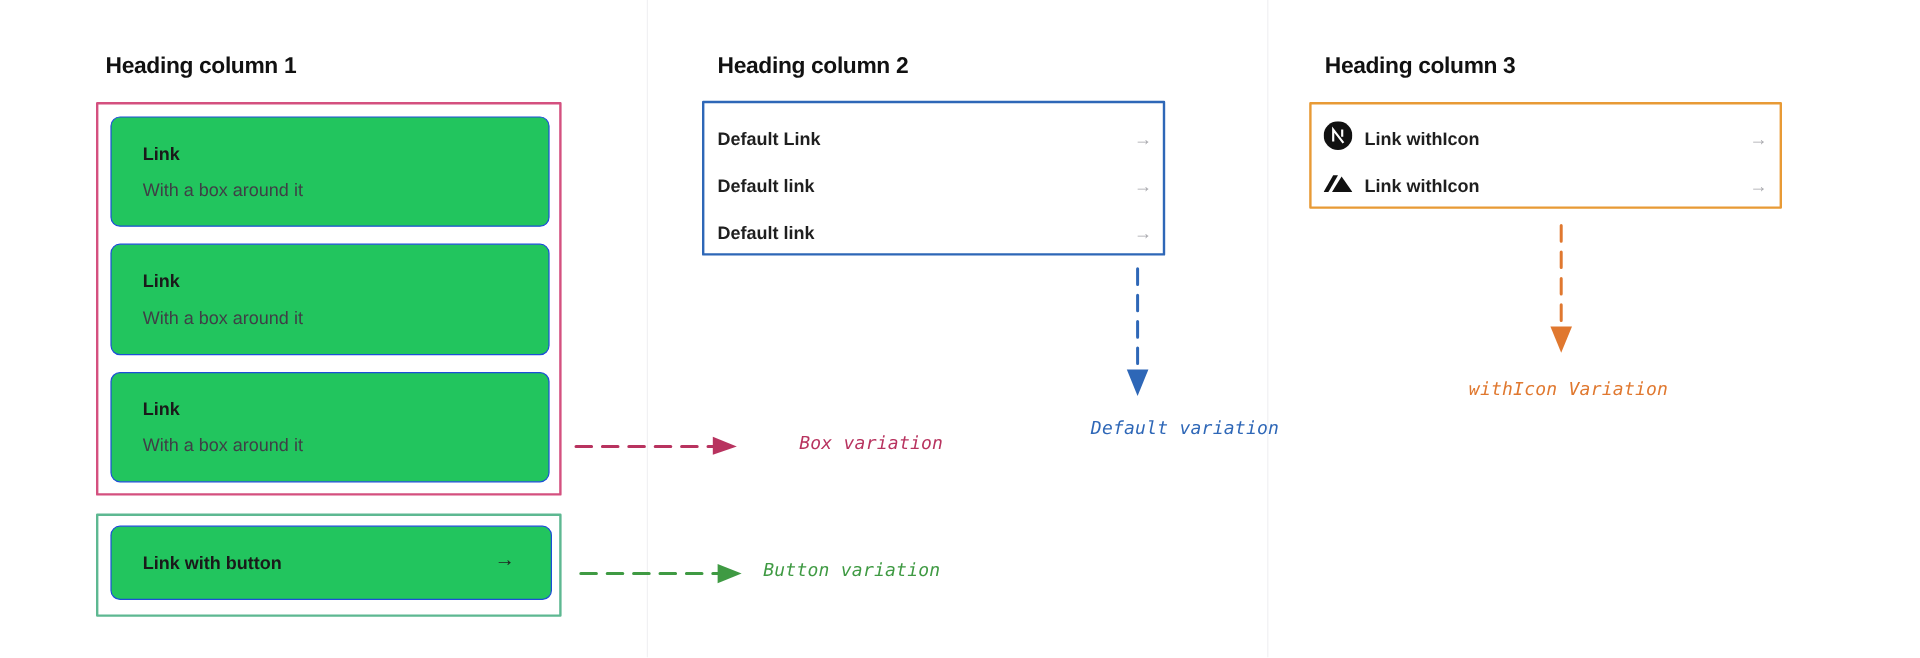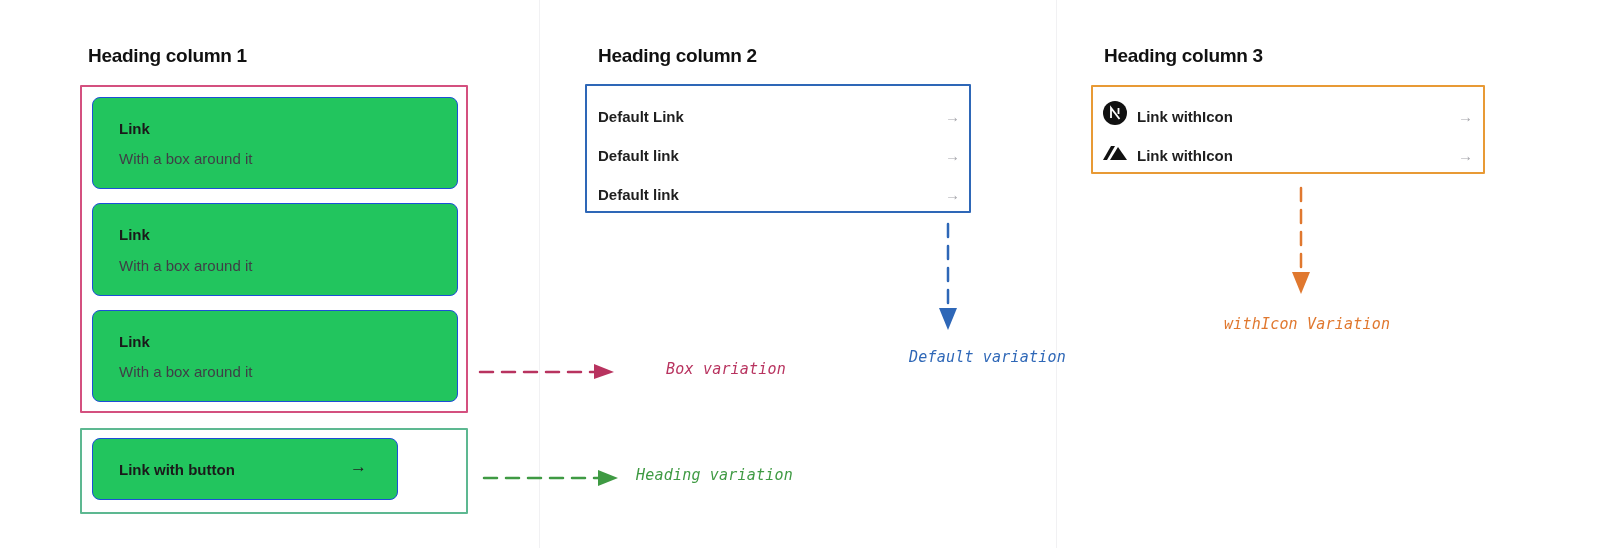--- a/index.html
+++ b/index.html
@@ -53,36 +53,36 @@
   <div class="title" style="top:22px;">Link</div>
   <div class="sub" style="top:53px;">With a box around it</div>
 </div>
 <div class="card" style="left:92px; top:310px; width:366px; height:92px;">
   <div class="title" style="top:22px;">Link</div>
   <div class="sub" style="top:52px;">With a box around it</div>
 </div>
 
 <div class="frame green" style="left:80px; top:428px; width:388px; height:86px;"></div>
 
-<div class="card btn-card" style="left:92px; top:438px; width:306px; height:62px;text-decoration:underline;">
+<div class="card btn-card" style="left:92px; top:438px; width:368px; height:62px;text-decoration:underline;">
   <div class="title">Link with button</div>
   <div class="arrow">→</div>
 </div>
 
 <svg class="anno" style="left:478px; top:362px;" width="140" height="20">
   <line x1="2" y1="10" x2="118" y2="10" stroke="#b8335f" stroke-width="2.5" stroke-dasharray="13 9" stroke-linecap="round"></line>
   <path d="M116 2 L136 10 L116 17 Z" fill="#b8335f"></path>
 </svg>
 <div class="note" style="left:633px; top:360px; color:#b8335f;margin-left:33px;">Box variation</div>
 
 <svg class="anno" style="left:482px; top:468px;" width="140" height="20">
   <line x1="2" y1="10" x2="118" y2="10" stroke="#3f9a43" stroke-width="2.5" stroke-dasharray="13 9" stroke-linecap="round"></line>
   <path d="M116 2 L136 10 L116 18 Z" fill="#3f9a43"></path>
 </svg>
-<div class="note" style="left:636px; top:466px; color:#3f9a43;">Heading variation</div>
+<div class="note" style="left:636px; top:466px; color:#3f9a43;">Button variation</div>
 
 <div class="heading" style="left:598px; top:45px;text-align:center;">Heading column 2</div>
 
 <div class="frame blue" style="left:585px; top:84px; width:386px; height:129px;"></div>
 
 <div class="row" style="left:598px; top:95px; width:362px;">
   <span class="label">Default Link</span>
   <span class="arrow">→</span>
 </div>
 <div class="row" style="left:598px; top:134px; width:362px;">

